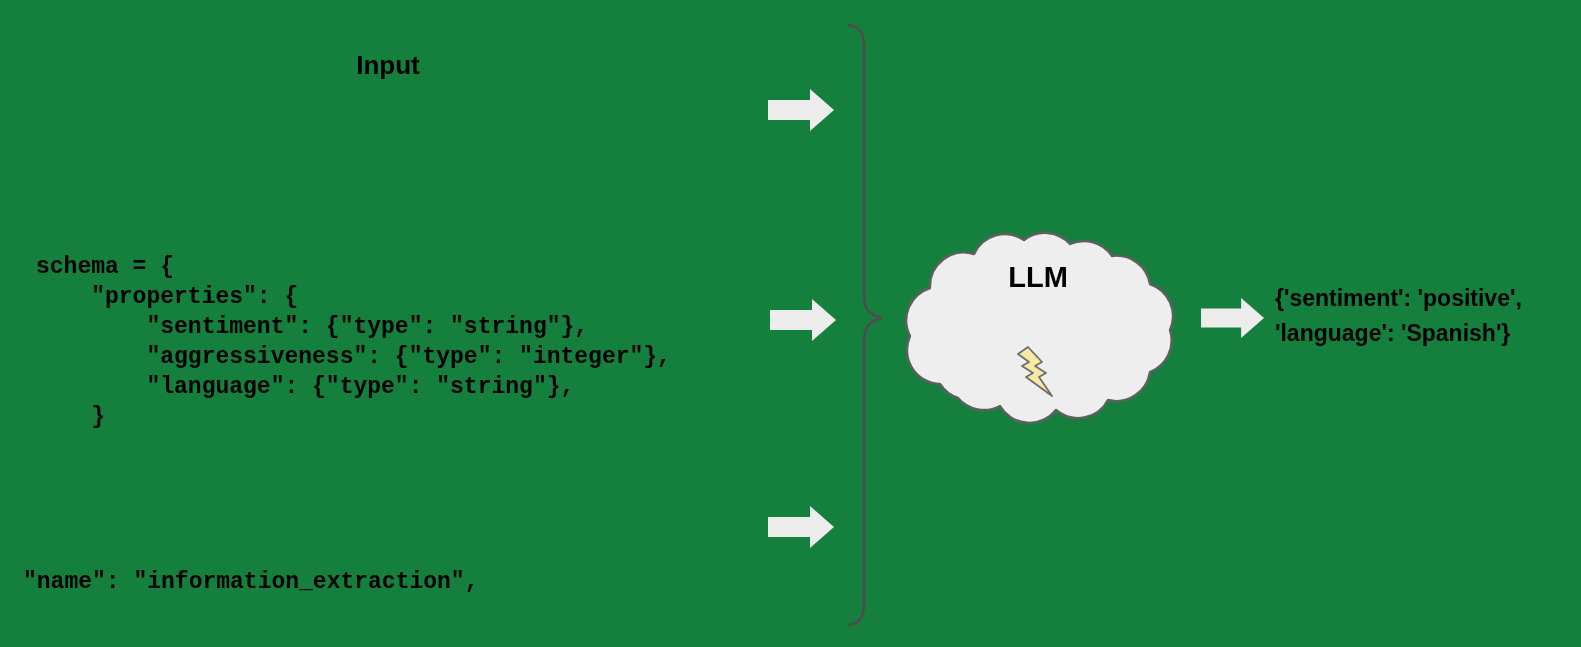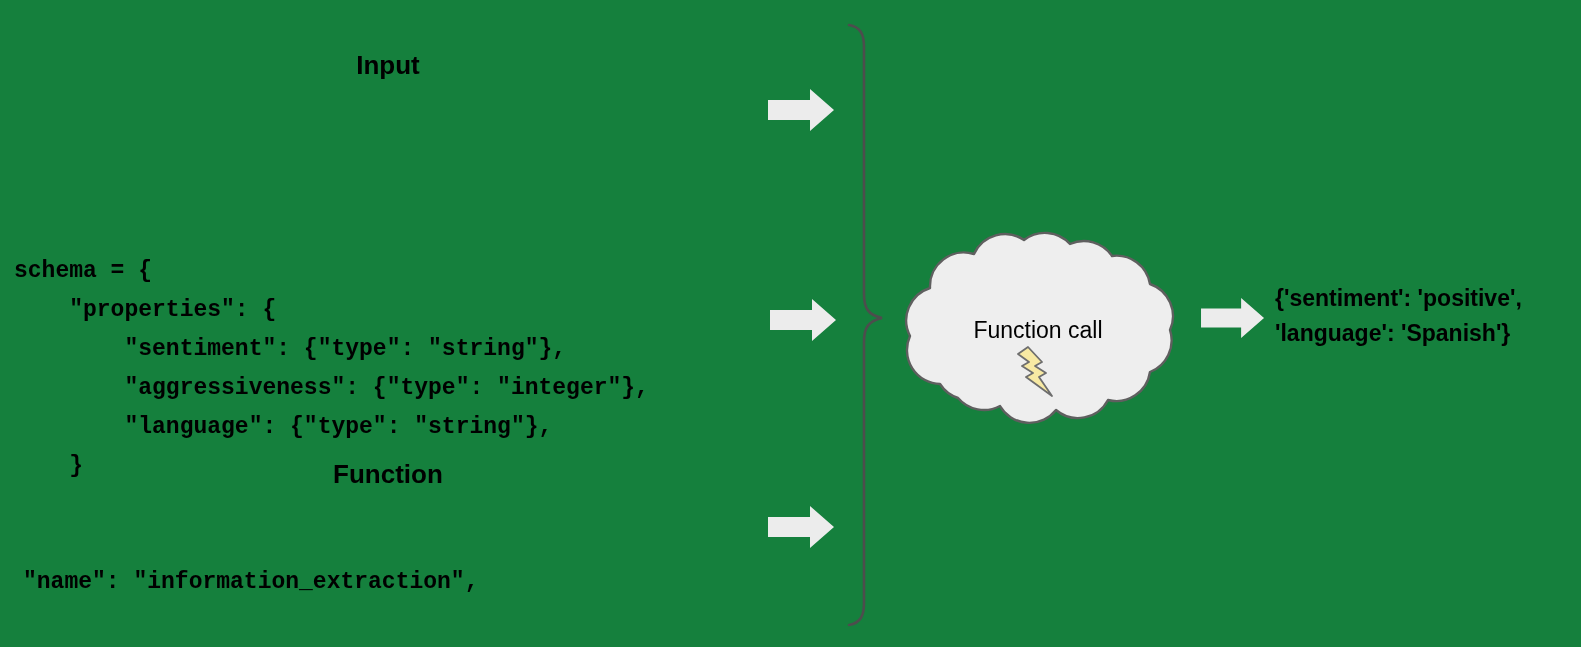--- a/index.html
+++ b/index.html
@@ -10,21 +10,21 @@
   .abs{position:absolute;}
   .section-title{
     left:8px;width:760px;text-align:center;
     font-weight:bold;font-size:26px;line-height:30px;
   }
   .code{
     font-family:"Liberation Mono","DejaVu Sans Mono",monospace;
     font-weight:bold;font-size:23px;color:#000;white-space:pre;
   }
   .input-text{left:23px;top:87px;line-height:28px;}
-  .schema-code{left:14px;top:252px;line-height:39px;}
+  .schema-code{left:36px;top:252px;line-height:30px;}
   .function-code{left:23px;top:489px;line-height:37.5px;}
   .llm-title{
     left:888px;top:261px;width:300px;text-align:center;
     font-weight:bold;font-size:29px;line-height:32px;
   }
   .llm-subtitle{
     left:888px;top:317px;width:300px;text-align:center;
     font-weight:normal;font-size:23px;line-height:26px;
   }
   .output-text{
@@ -40,21 +40,20 @@
 
   <div class="abs section-title" style="top:50px;">Input</div>
 
   <div class="abs code schema-code">schema = {
     "properties": {
         "sentiment": {"type": "string"},
         "aggressiveness": {"type": "integer"},
         "language": {"type": "string"},
     }</div>
 
-  <div class="abs section-title" style="top:459px;">Function</div>
   <div class="abs code function-code">
     <div>"name": "information_extraction",</div>
     
     
   </div>
 
   <svg class="abs" style="left:768px;top:88px;" width="67" height="44" viewBox="0 0 67 44">
     <polygon points="0,12 42,12 42,1 66,22 42,43 42,32 0,32" fill="#ececec"></polygon>
   </svg>
   <svg class="abs" style="left:770px;top:298px;" width="67" height="44" viewBox="0 0 67 44">
@@ -64,21 +63,21 @@
     <polygon points="0,12 42,12 42,1 66,22 42,43 42,32 0,32" fill="#ececec"></polygon>
   </svg>
 
   <svg class="abs" style="left:845px;top:22px;" width="42" height="606" viewBox="0 0 42 606">
     <path d="M4,3 C16,5 19,13 19,25 L19,272 C19,286 23,293 37,296 C23,299 19,306 19,320 L19,581 C19,593 16,601 4,603" fill="none" stroke="#4d4d4d" stroke-width="2.6" stroke-linecap="round"></path>
   </svg>
 
   <svg class="abs" style="left:888px;top:206px;" width="300" height="232" viewBox="0 0 300 232">
     <path d="M52,178 A34,34 0 0 1 22,130 A34,34 0 0 1 42,82 A34,34 0 0 1 86,48 A34,34 0 0 1 136,34 A34,34 0 0 1 182,38 A34,34 0 0 1 224,50 A34,34 0 0 1 262,78 A34,34 0 0 1 282,124 A34,34 0 0 1 262,166 A34,34 0 0 1 220,194 A34,34 0 0 1 168,204 A34,34 0 0 1 112,200 A34,34 0 0 1 70,192 A34,34 0 0 1 52,178 Z" stroke="#5f5f5f" stroke-width="2.4" stroke-linejoin="round" fill="#eeeeee"></path>
   </svg>
-  <div class="abs llm-subtitle">Function call</div>
+  <div class="abs llm-title">LLM</div>
   <svg class="abs" style="left:1016px;top:346px;" width="40" height="52" viewBox="0 0 40 52">
     <path d="M12,1 L2,8 L13,16 L6,20 L17,27 L10,31 L36,50 L23,31 L30,27 L19,20 L26,16 Z" stroke="#6e6e6e" stroke-width="1.8" stroke-linejoin="round" fill="#f7e9a3"></path>
   </svg>
 
   <svg class="abs" style="left:1201px;top:297px;" width="64" height="42" viewBox="0 0 67 44">
     <polygon points="0,12 42,12 42,1 66,22 42,43 42,32 0,32" fill="#ececec"></polygon>
   </svg>
   <div class="abs output-text">{'sentiment': 'positive',
 'language': 'Spanish'}</div>
 

